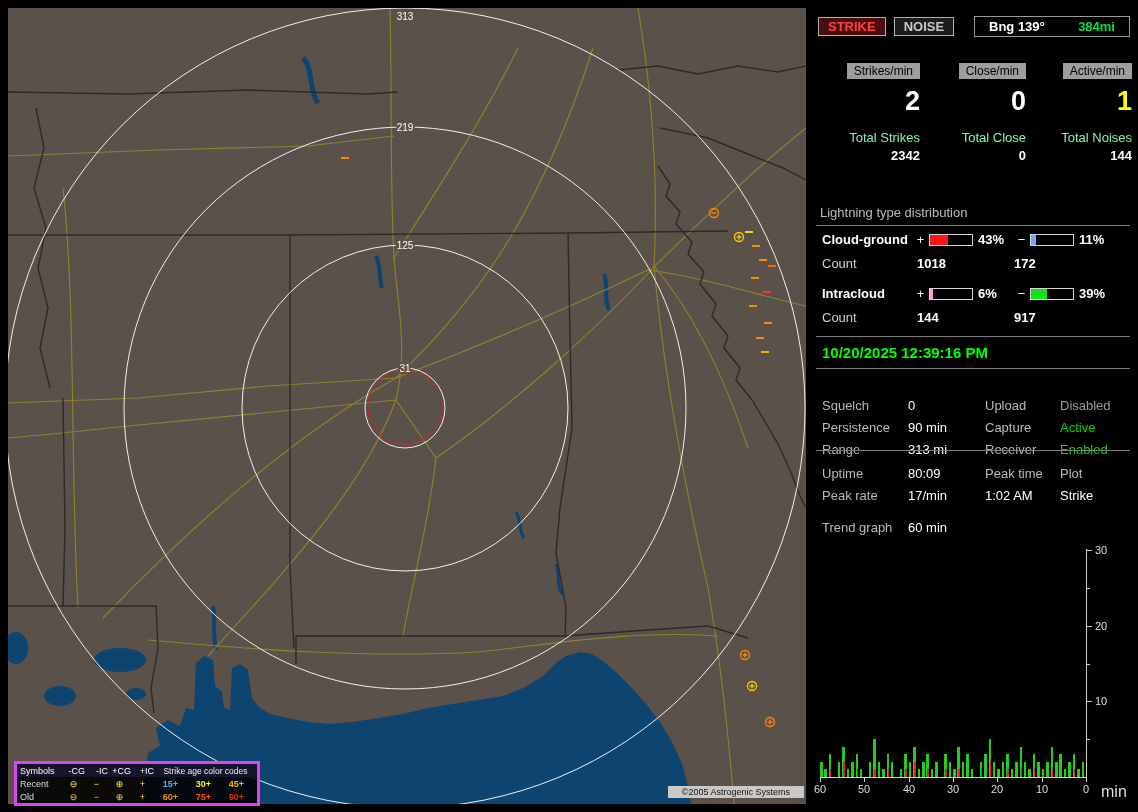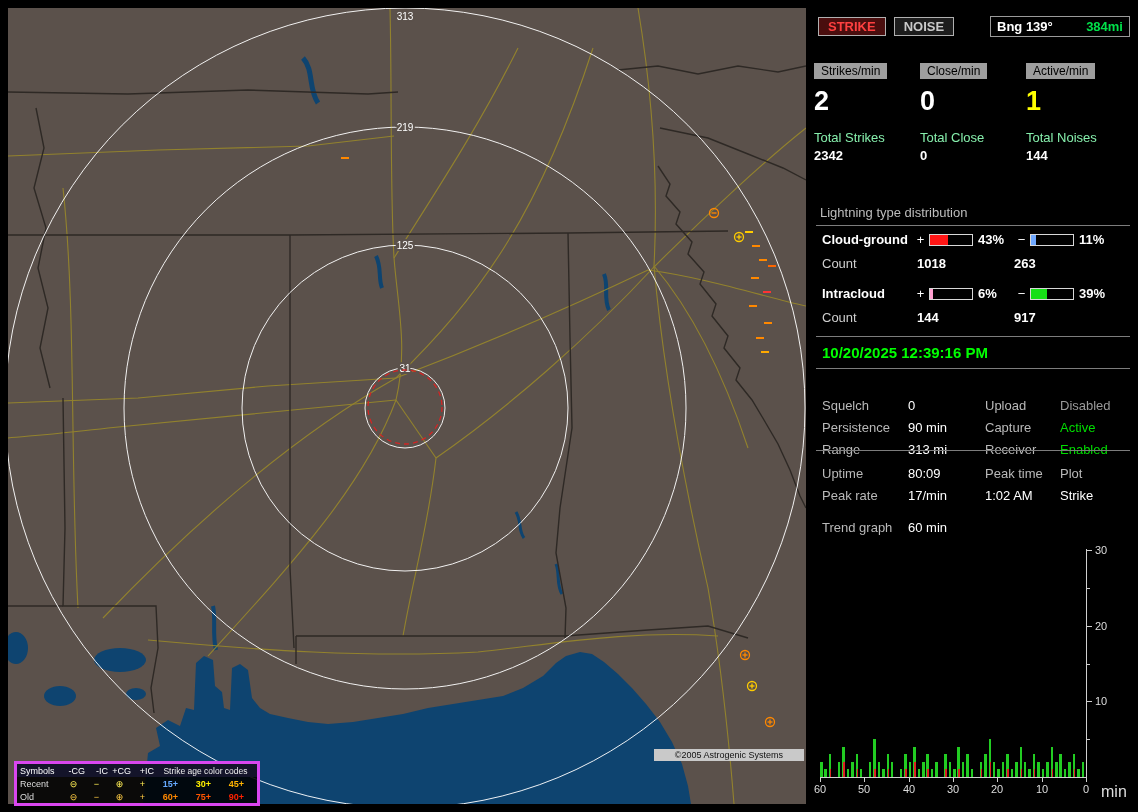--- a/index.html
+++ b/index.html
@@ -16,41 +16,41 @@
   #legend{position:absolute;left:6px;top:753px;width:240px;background:rgba(0,0,0,.88);
           border:3px solid #d946ef;font-size:9px;color:#ddd;}
   .lg-row{display:flex;align-items:center;height:13px;}
   .lg-head{background:#14142a;color:#fff;}
   .lg-name{width:42px;padding-left:3px;}
   .lg-col{width:23px;text-align:right;}
   .lg-age-title{flex:1;text-align:center;font-size:8.5px;color:#eee;}
   .lg-age{width:33px;text-align:center;font-weight:bold;}
   .lg-sym{width:23px;text-align:center;font-size:9px;}
 
-  #map-copyright{position:absolute;right:2px;top:741px;background:#c9c9c9;color:#111;
-                 font-size:9px;padding:1px 21px;}
+  #map-copyright{position:absolute;right:2px;top:778px;background:#c9c9c9;color:#111;
+                 font-size:9px;padding:1px 14px;}
 
   
   #panel{position:absolute;left:814px;top:8px;width:318px;height:796px;background:#000;font-size:13px;}
   .sep{position:absolute;left:2px;right:2px;height:0;border-top:1px solid #7d7d7d;}
 
   #top-row{position:absolute;top:8px;left:4px;right:2px;display:flex;align-items:center;}
   .chip{border:1px solid #b0b0b0;font-weight:bold;font-size:13px;padding:1px 9px;}
   #strike-chip{color:#ff4040;background:#4a0e0e;}
   #noise-chip{color:#c9c9c9;background:#1d1d1d;margin-left:8px;}
   #bearing-box{margin-left:auto;border:1px solid #9a9a9a;width:126px;display:flex;
-               justify-content:space-between;padding:2px 6px;font-weight:bold;}
+               justify-content:space-between;padding:2px 14px;font-weight:bold;}
 
   #counter-chips,#counter-values,#totals-labels,#totals-values{
      position:absolute;left:0;width:318px;display:flex;}
   #counter-chips{top:55px;}
   #counter-values{top:78px;}
   #totals-labels{top:122px;}
   #totals-values{top:140px;}
-  .ccol{width:106px;text-align:left;}
+  .ccol{width:106px;text-align:right;}
   .counter-chip{display:inline-block;background:#9e9e9e;color:#000;font-size:12px;padding:1px 7px;}
   .counter-value{font-size:27px;font-weight:bold;line-height:30px;}
   .total-label{color:#86efac;}
   .total-value{font-weight:bold;color:#fff;}
 
   #dist-title{position:absolute;top:194px;left:2px;right:2px;color:#bdbdbd;
               border-bottom:1px solid #7d7d7d;padding:3px 4px 5px;}
   .dist-row{position:absolute;left:8px;right:2px;display:flex;align-items:center;height:15px;}
   .dist-label{width:93px;font-weight:bold;}
   .sign{width:11px;text-align:center;}
@@ -270,21 +270,21 @@
     <span class="pct">43%</span>
     <span class="sign">−</span>
     <span class="gauge">
         <span class="gauge-fill" style="width: 11%; background: rgb(111, 168, 255);"></span>
       </span>
     <span class="pct">11%</span>
   </div>
   <div class="count-row" style="top:248px;">
     <span class="count-name">Count</span>
     <span class="count-a">1018</span>
-    <span class="count-b">263</span>
+    <span class="count-b">172</span>
   </div>
 
   <div class="dist-row" style="top:278px;">
     <span class="dist-label">Intracloud</span>
     <span class="sign">+</span>
     <span class="gauge">
         <span class="gauge-fill" style="width: 6%; background: rgb(255, 159, 208);"></span>
       </span>
     <span class="pct">6%</span>
     <span class="sign">−</span>

